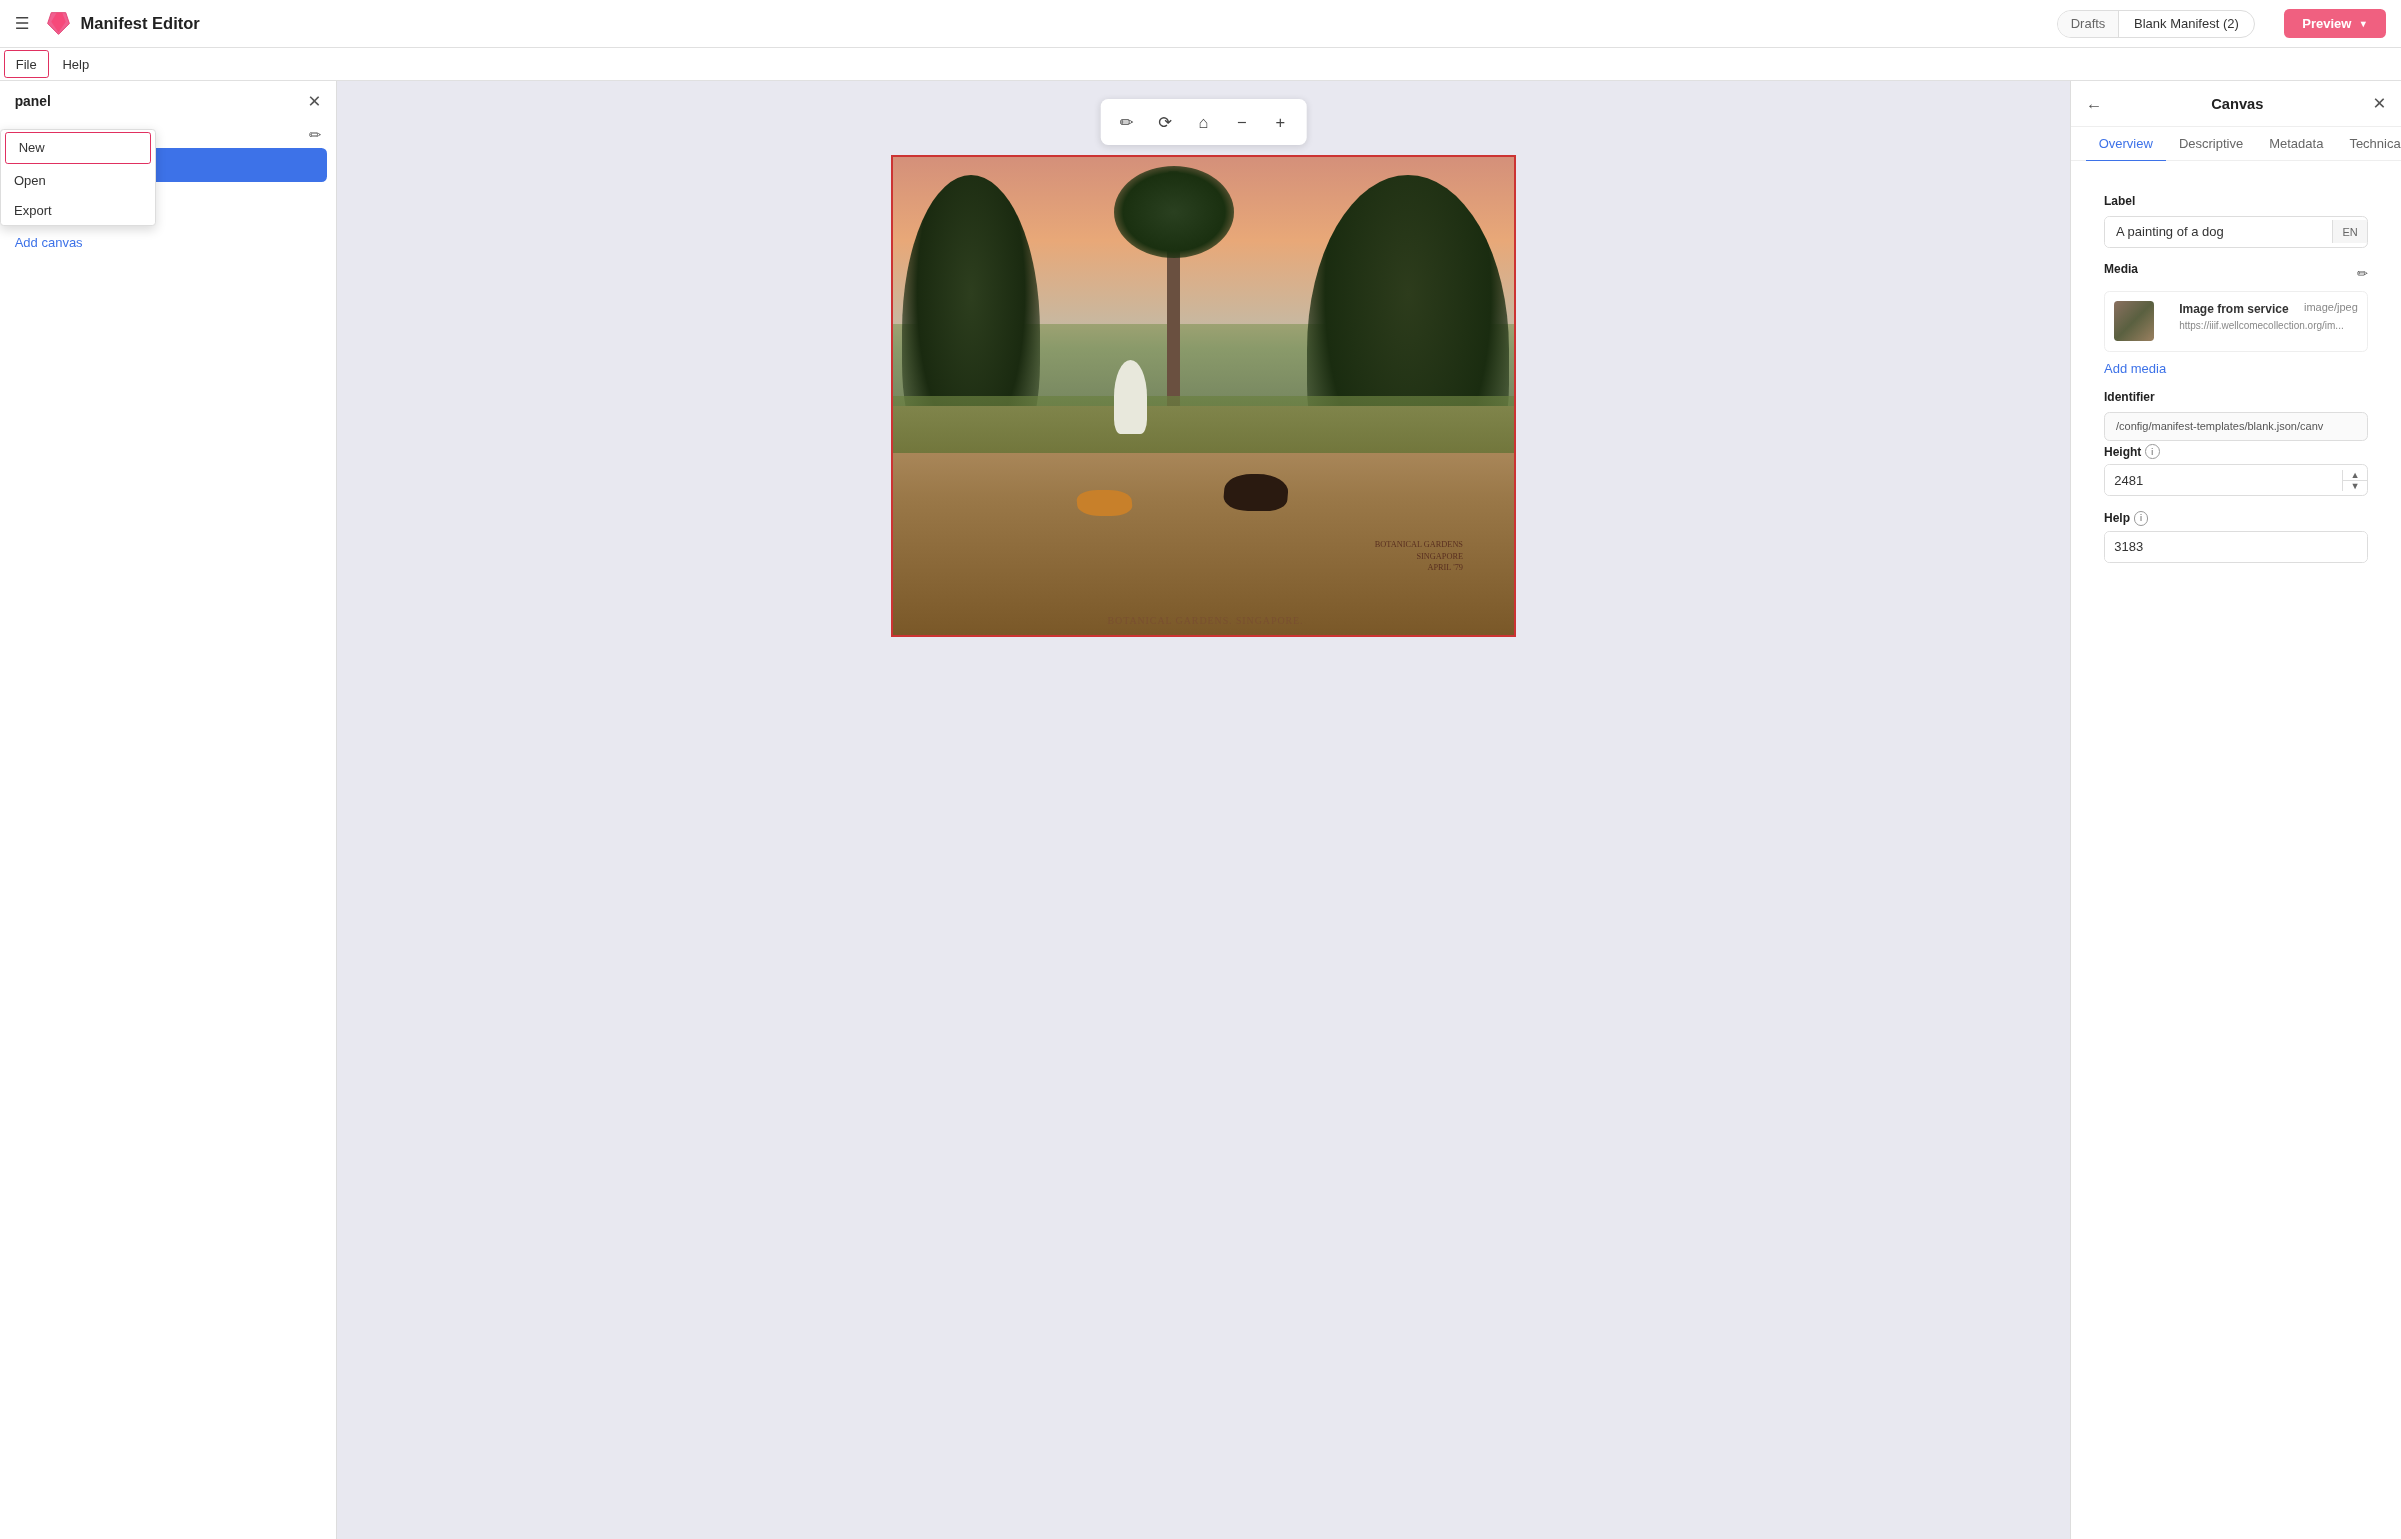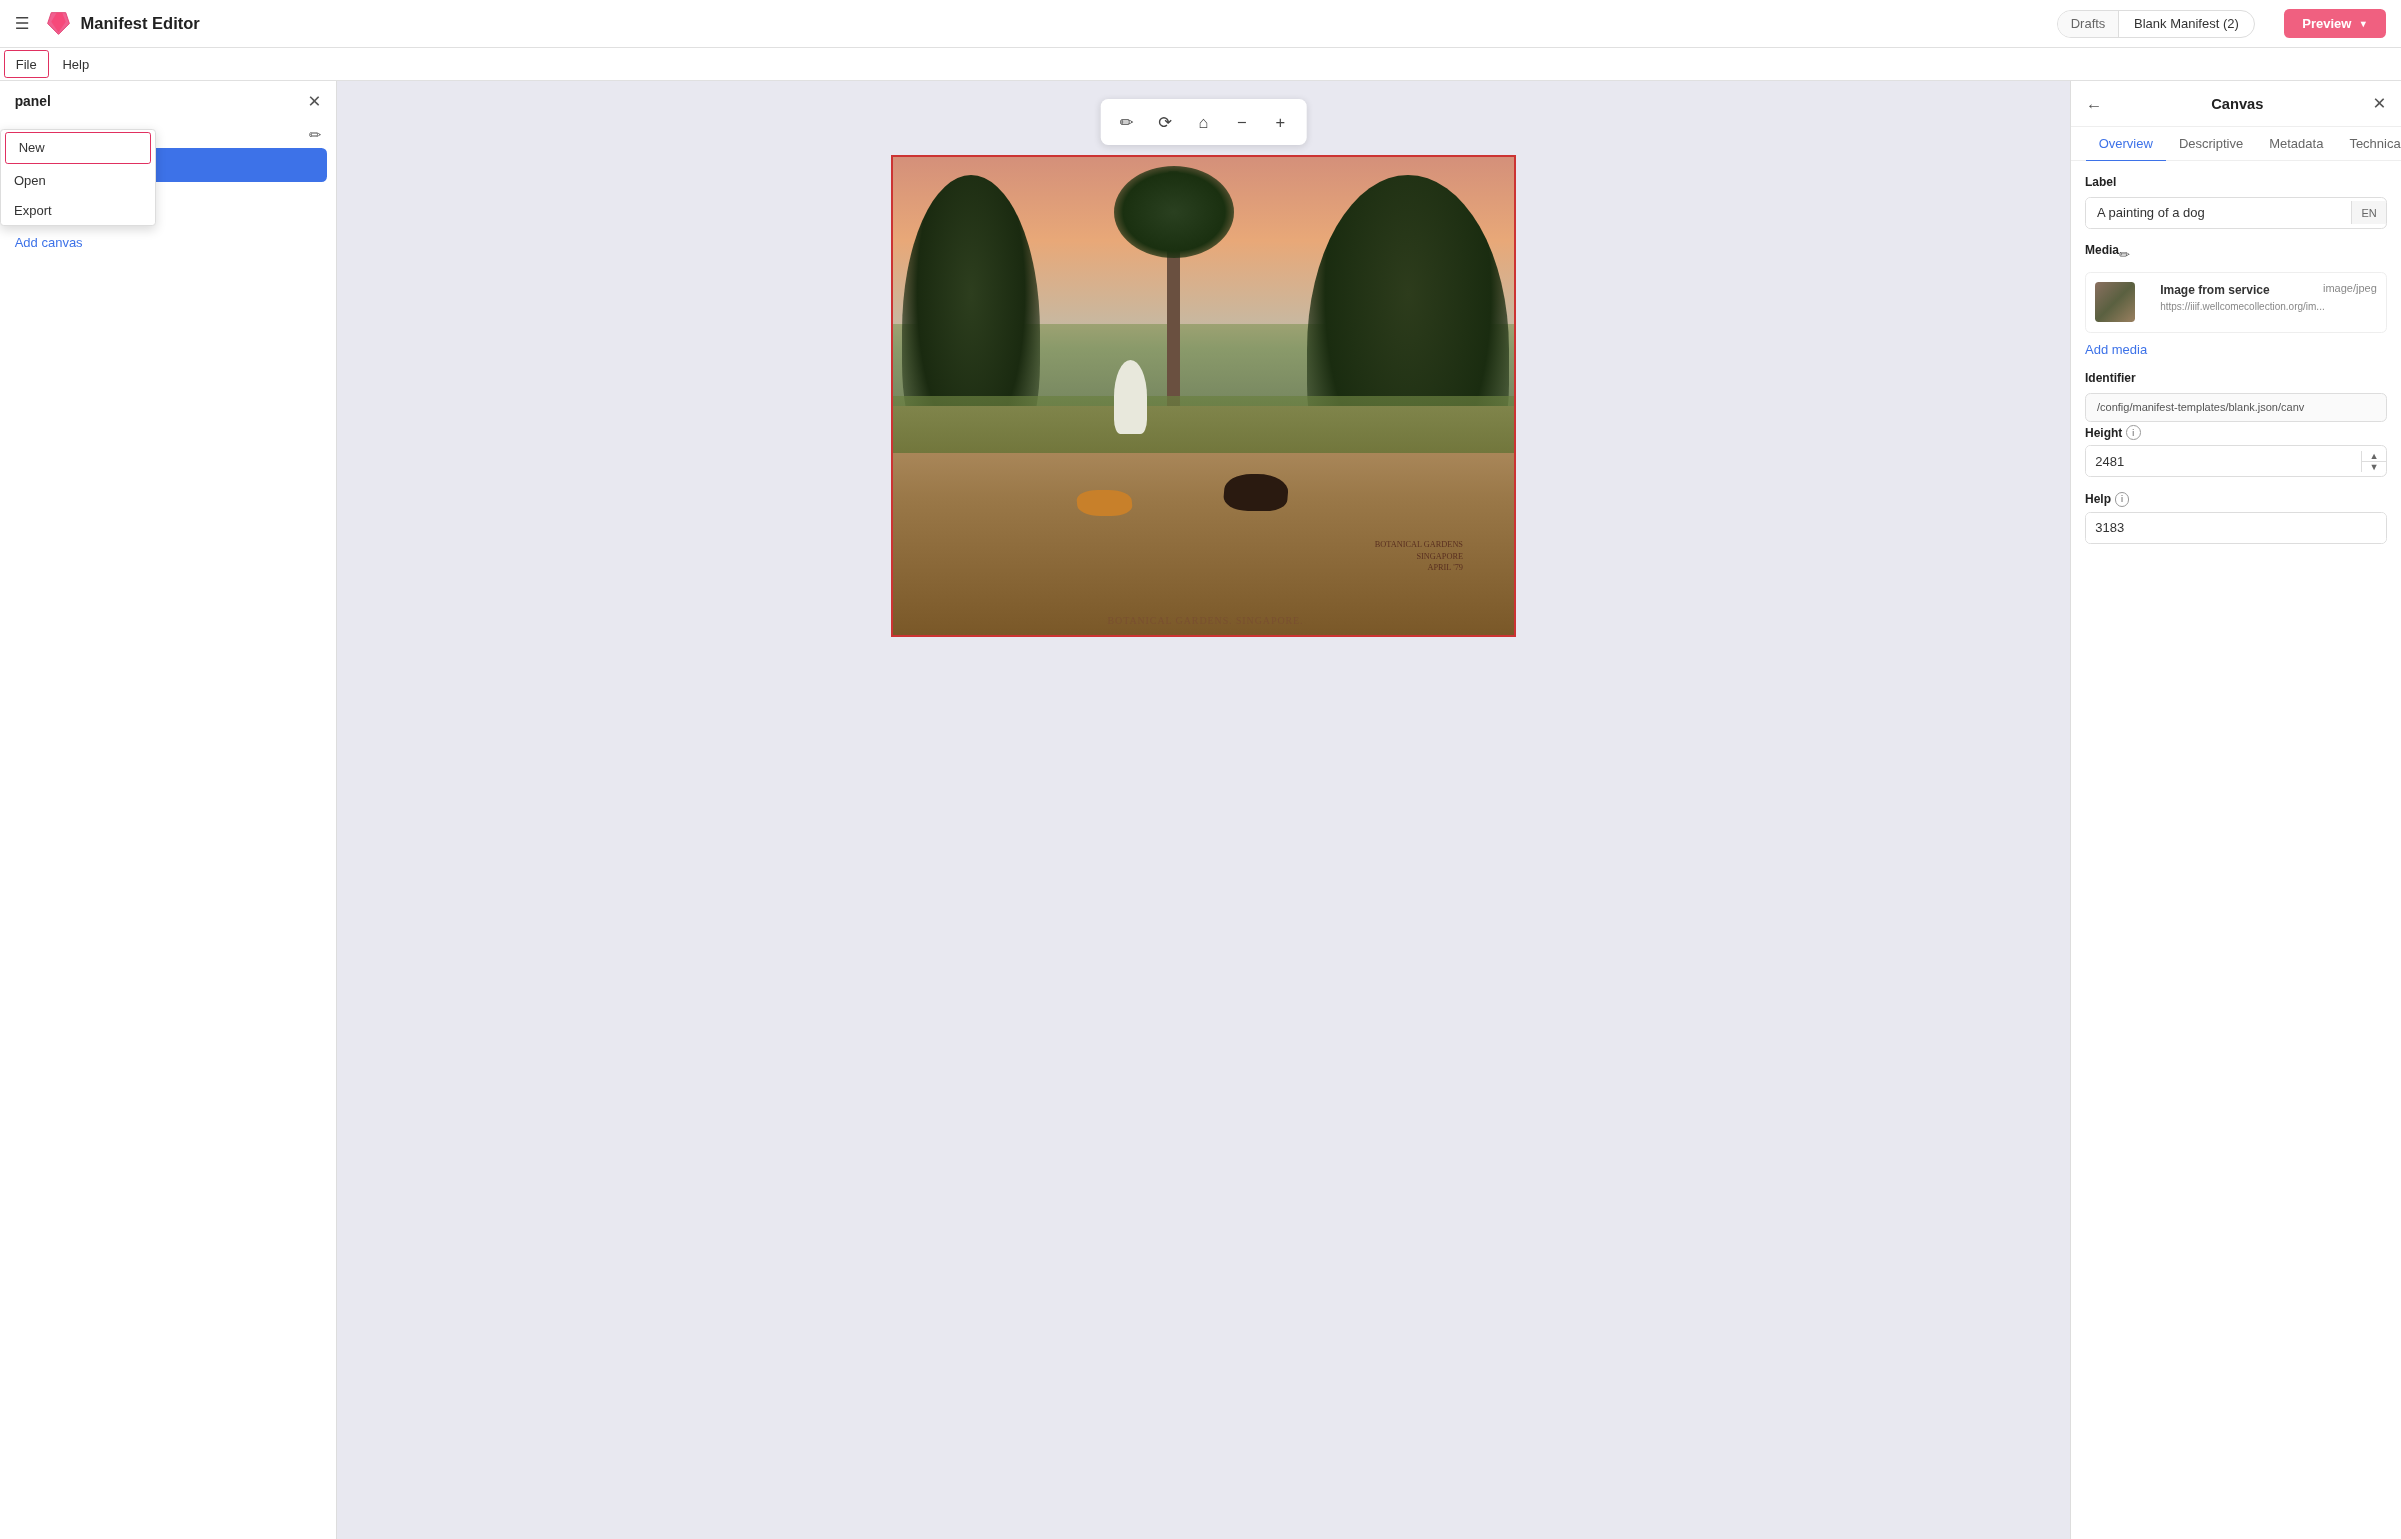--- a/index.html
+++ b/index.html
@@ -156,41 +156,41 @@
     .right-tabs {
       display: flex; border-bottom: 0.9px solid #eee; padding: 0 14.7px;
     }
     .right-tab {
       padding: 9.2px 13px; cursor: pointer; font-size: 13px;
       color: #666; border-bottom: 1.8px solid transparent; margin-bottom: -0.9px;
     }
     .right-tab.active { color: #3d72e8; border-bottom: 1.8px solid #3d72e8; }
 
     
-    .right-content { padding: 14px; }
+    .right-content { padding: 33px; }
     .field-label {
       font-size: 12px; font-weight: 600; color: #222;
       margin-bottom: 7.4px; margin-top: 14.7px;
     }
     .field-label:first-child { margin-top: 0; }
     .text-input-row {
       display: flex; align-items: center;
       border: 0.9px solid #ddd; border-radius: 5.5px; overflow: hidden;
       background: #fff;
     }
     .text-input {
       flex: 1; padding: 7.4px 11px; border: none; outline: none;
       font-size: 13px; color: #333;
     }
     .lang-badge {
       padding: 5.5px 9.2px; background: #f5f5f5;
       color: #666; font-size: 11px; border-left: 0.9px solid #ddd;
     }
     .media-section-header {
-      display: flex; align-items: center; justify-content: flex-start;
+      display: flex; align-items: center; justify-content: space-between;
     }
     .media-edit-icon { cursor: pointer; color: #555; }
     .media-card {
       display: flex; align-items: flex-start; gap: 25px;
       border: 0.9px solid #eee; border-radius: 5.5px; padding: 9.2px;
       margin-top: 7.4px;
     }
     .media-thumb {
       width: 40px; height: 40px; background: #8a7a60;
       border-radius: 3.7px; flex-shrink: 0; overflow: hidden;

